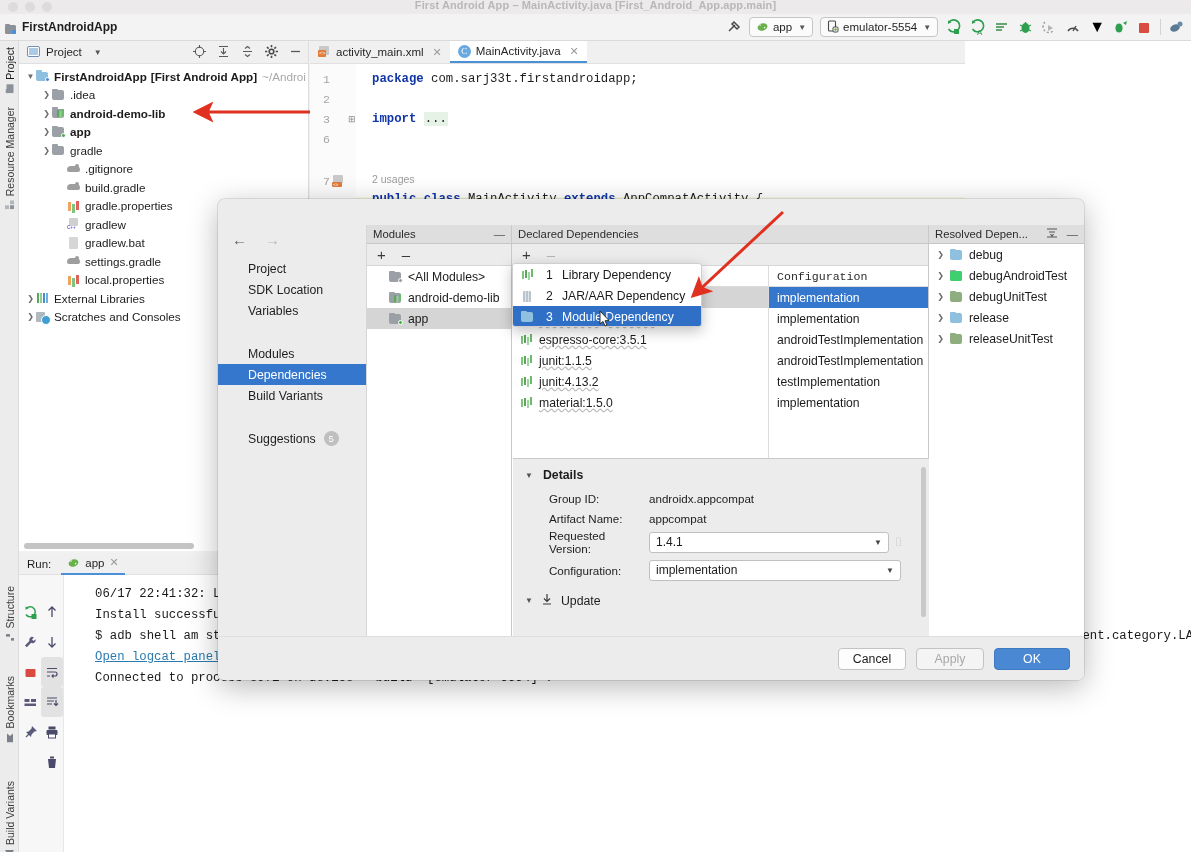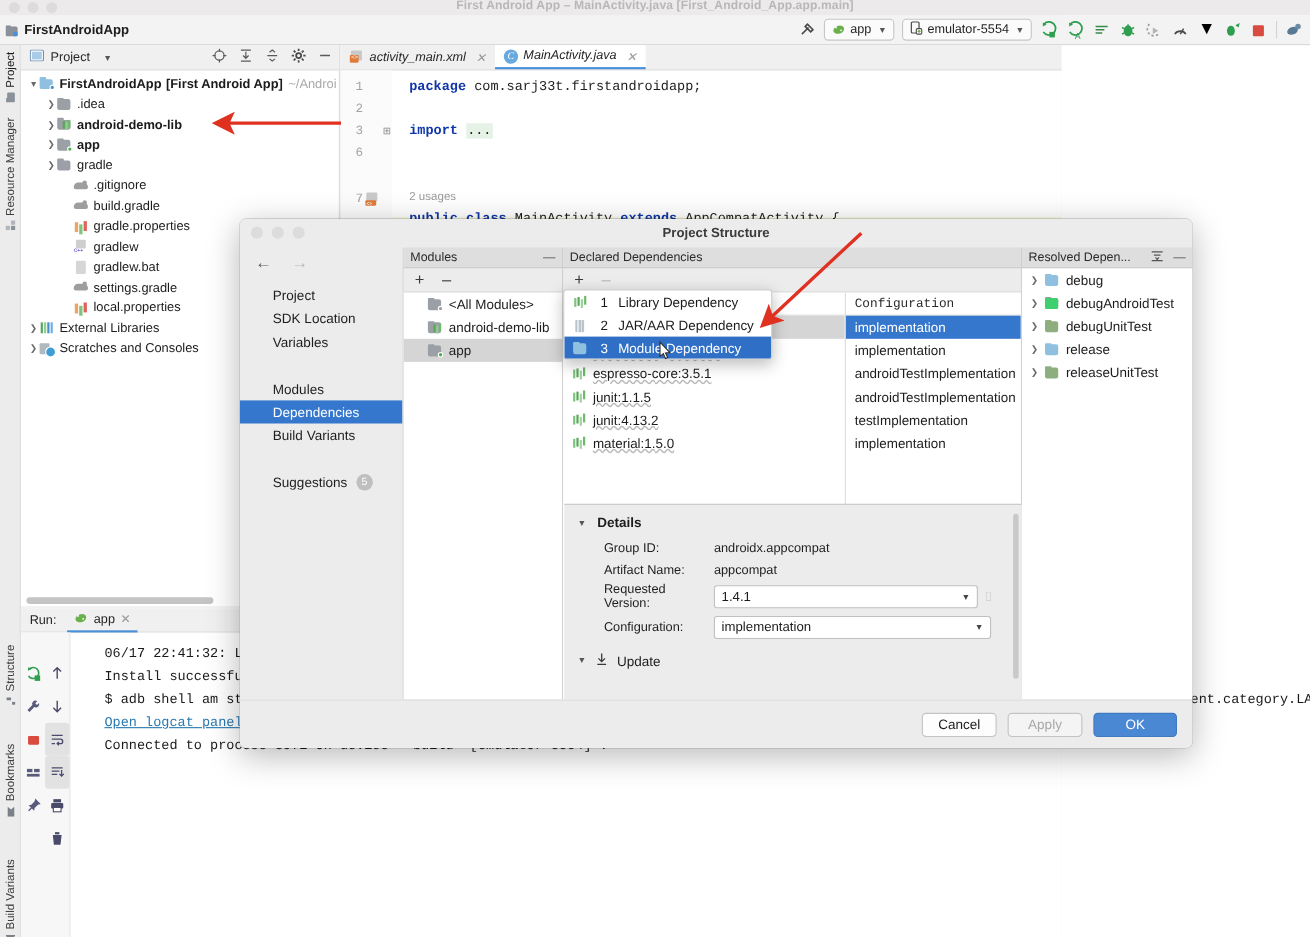--- a/index.html
+++ b/index.html
@@ -147,21 +147,21 @@
   .scratch::after {
     content: ""; position: absolute; left: 5px; top: 4px; width: 8px; height: 8px; border-radius: 50%;
     background: #3f9fd4; border: 1.3px solid #fff;
   }
 
   
   .editorarea {
     position: absolute; left: 310px; top: 41px; right: 0; height: 510px; background: #ffffff;
   }
   .tabsbar { height: 23px; background: #f0f0f0; border-bottom: 1px solid #e0e0e0; display: flex; align-items: stretch; }
-  .etab { display: flex; align-items: center; gap: 5px; padding: 0 8px; font-size: 11.5px; color: #262626; position: relative; font-style: italic; }
+  .etab { display: flex; align-items: center; gap: 5px; padding: 0 8px; font-size: 11.5px; color: #262626; position: relative; }
   .etab.active { background: #ffffff; border-bottom: 2px solid #4a90d9; }
   .etab .xclose { font-size: 11px; color: #9a9a9a; margin-left: 4px; }
   .xmlicon { width: 13px; height: 12px; position: relative; display: inline-block; }
   .xmlicon::before { content:""; position:absolute; left:1px; top:0; width:10px; height:9px; background:#c8c8c8; border-radius:1px;}
   .xmlicon::after { content:"<>"; position:absolute; left:0px; top:4px; font-size:5.5px; color:#fff; background:#e07b39; padding:0 1px; border-radius:1px; line-height:7px;}
   .javaicon {
     width: 13px; height: 13px; border-radius: 50%;
     background: #6aa9e0; color: #fff; font-size: 9px; line-height: 13px; text-align: center;
     display: inline-block; font-family: "Liberation Serif", serif;
   }
@@ -741,28 +741,20 @@
       <div class="cl" style="top:12px; left:20px">06/17 22:41:32: Laun</div>
       <div class="cl" style="top:33px; left:20px">Install successfully</div>
       <div class="cl" style="top:54px; left:20px">$ adb shell am start</div>
       <div class="cl link" style="top:75px; left:20px">Open logcat panel fo</div>
       <div class="cl" style="top:96px; left:20px">Connected to process 8971 on device '&lt;build&gt; [emulator-5554]'.</div>
       <div class="cl" style="top:54px; left:1000px">tent.category.LA</div>
     </div>
   </div>
 
   <div class="dialog">
-    <div class="dlg-title">
-      <div class="dlg-traffic">
-        <i></i>
-        <i></i>
-        <i></i>
-      </div>
-      <div class="dt">Project Structure</div>
-    </div>
 
     <div class="dlg-body">
 
       <div class="dlg-left">
         <div class="navarrows">
           <span>←</span>
           <span class="dis">→</span>
         </div>
         <div class="dlg-nav">
           <div class="navitem">Project</div>

